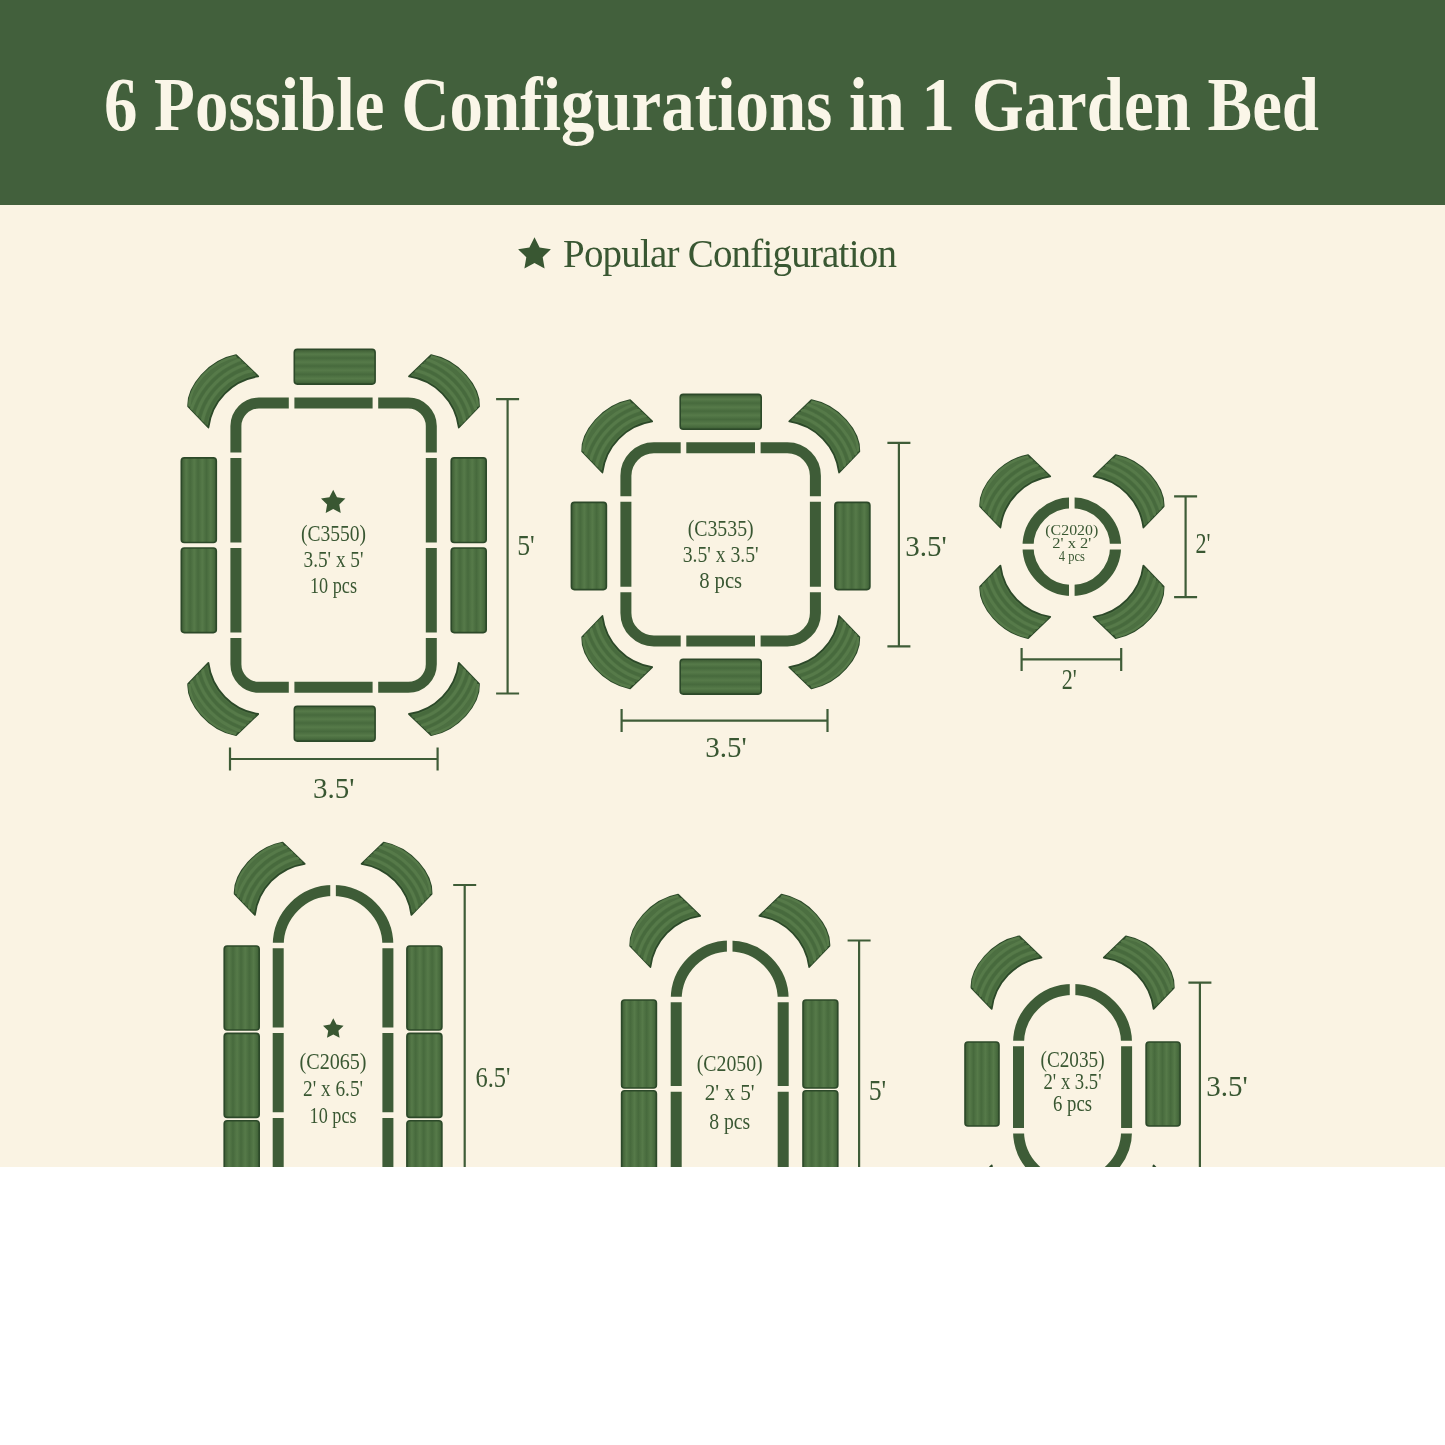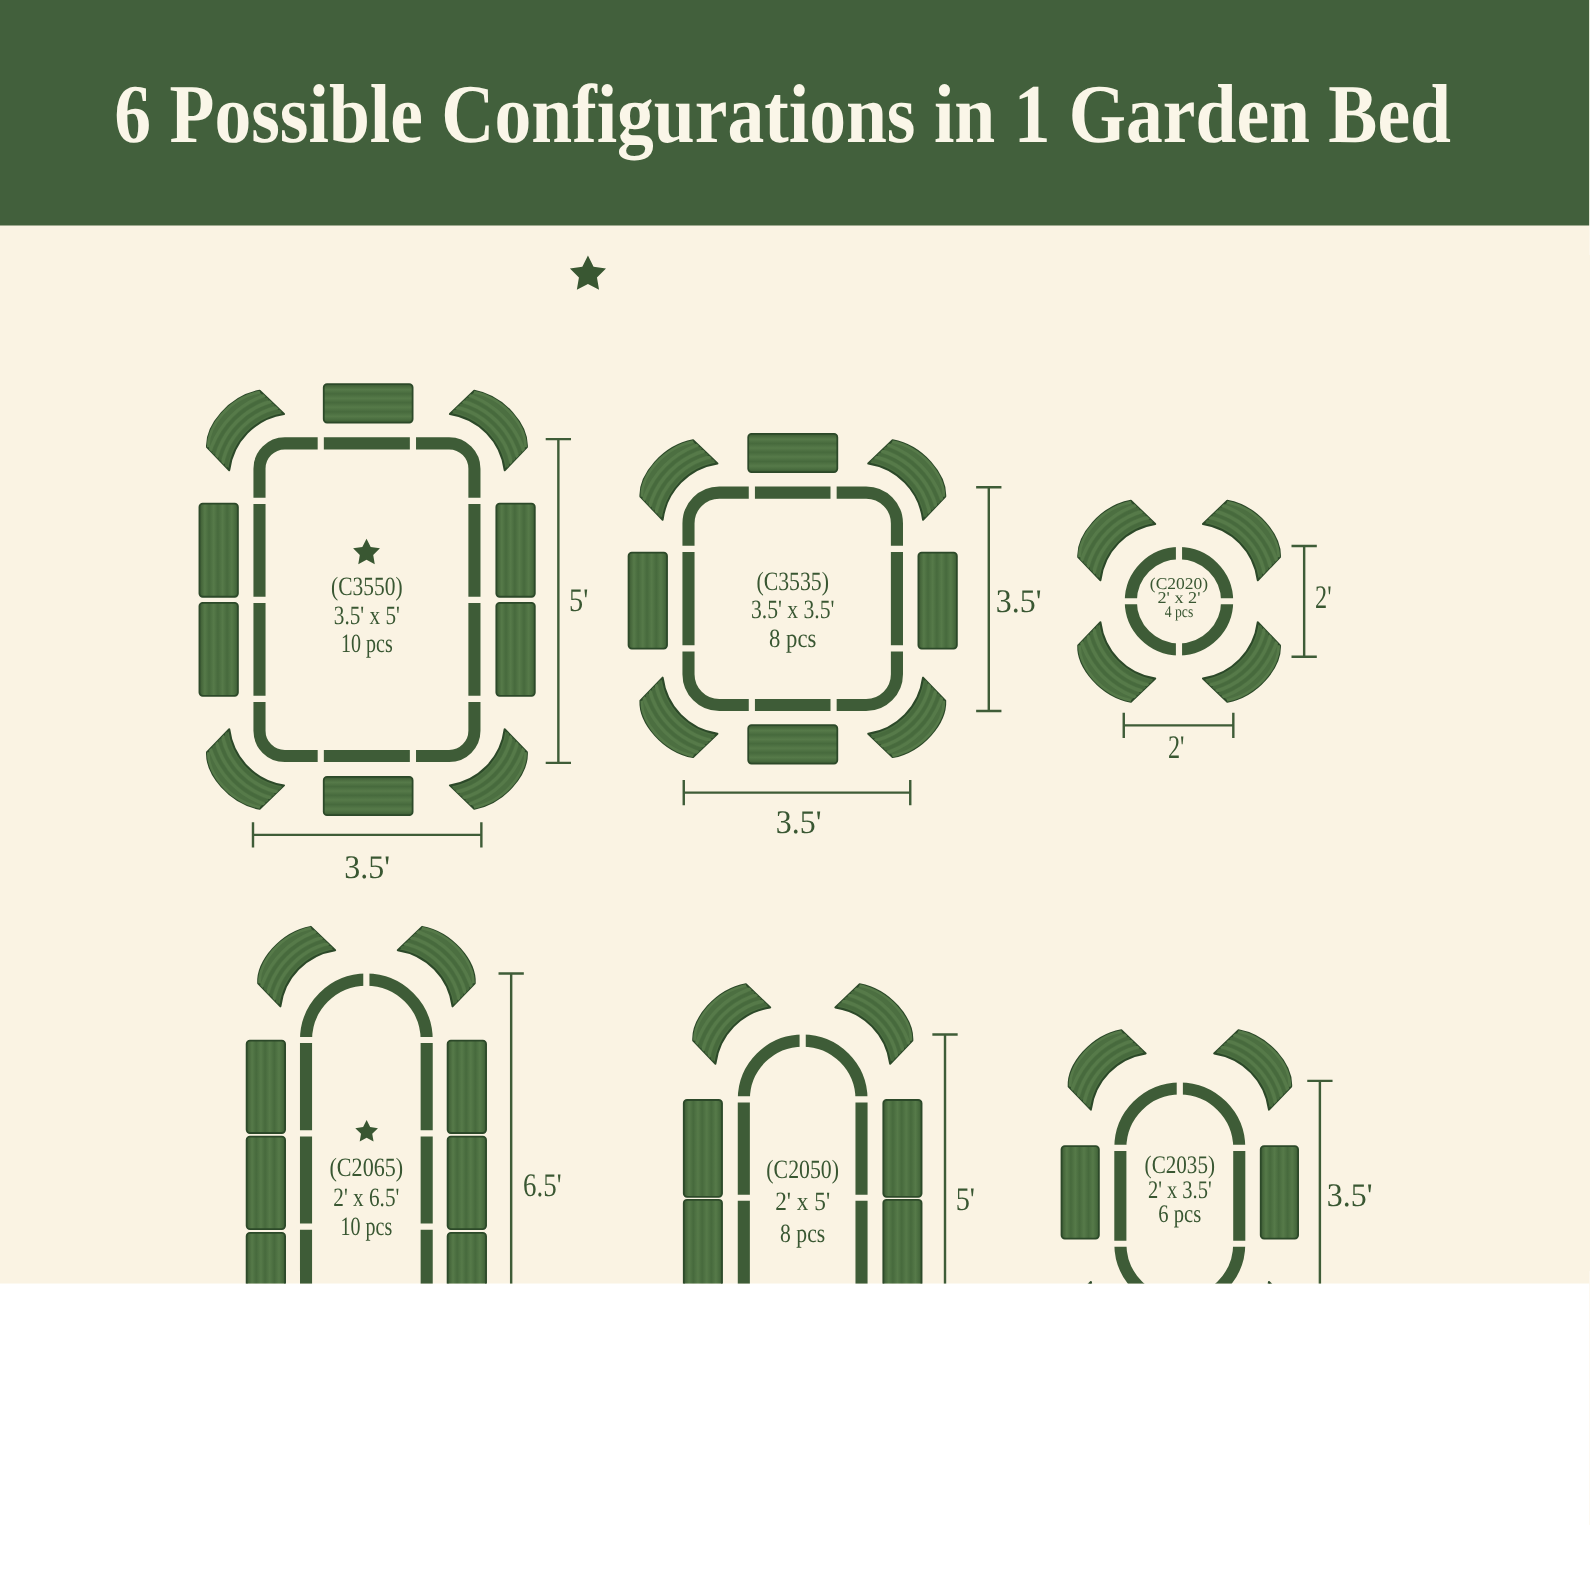--- a/index.html
+++ b/index.html
@@ -19,20 +19,21 @@
 <div class="page">
 
 <div class="banner"></div>
 
 <div class="title">6 Possible Configurations in 1 Garden Bed</div>
 
 <div class="popular">
       <svg width="35" height="36" viewBox="0 0 35 36">
         <path d="M17.5 1.3 L22.6 11.5 L33.9 13.2 L25.7 21.2 L27.6 32.4 L17.5 27.1 L7.4 32.4 L9.3 21.2 L1.1 13.2 L12.4 11.5 Z" fill="#395732"></path>
       </svg>
+      <span>Popular Configuration</span>
     </div>
 <svg class="main" width="1445" height="1445" viewBox="0 0 1445 1445">
 <defs>
 <path id="cp" d="M 49.1 1.2 C 21.6 6.4 0.4 32.5 1.2 52.5 L 21.4 73.5 A 59 59 0 0 1 71.2 22.4 Z"></path>
 <clipPath id="cpc">
           <use href="#cp"></use>
         </clipPath>
 <g id="cpiece">
   <use href="#cp" fill="#4c6f41" stroke="#2c4929" stroke-width="1.8" stroke-linejoin="round"></use>
   <g clip-path="url(#cpc)" fill="none">

